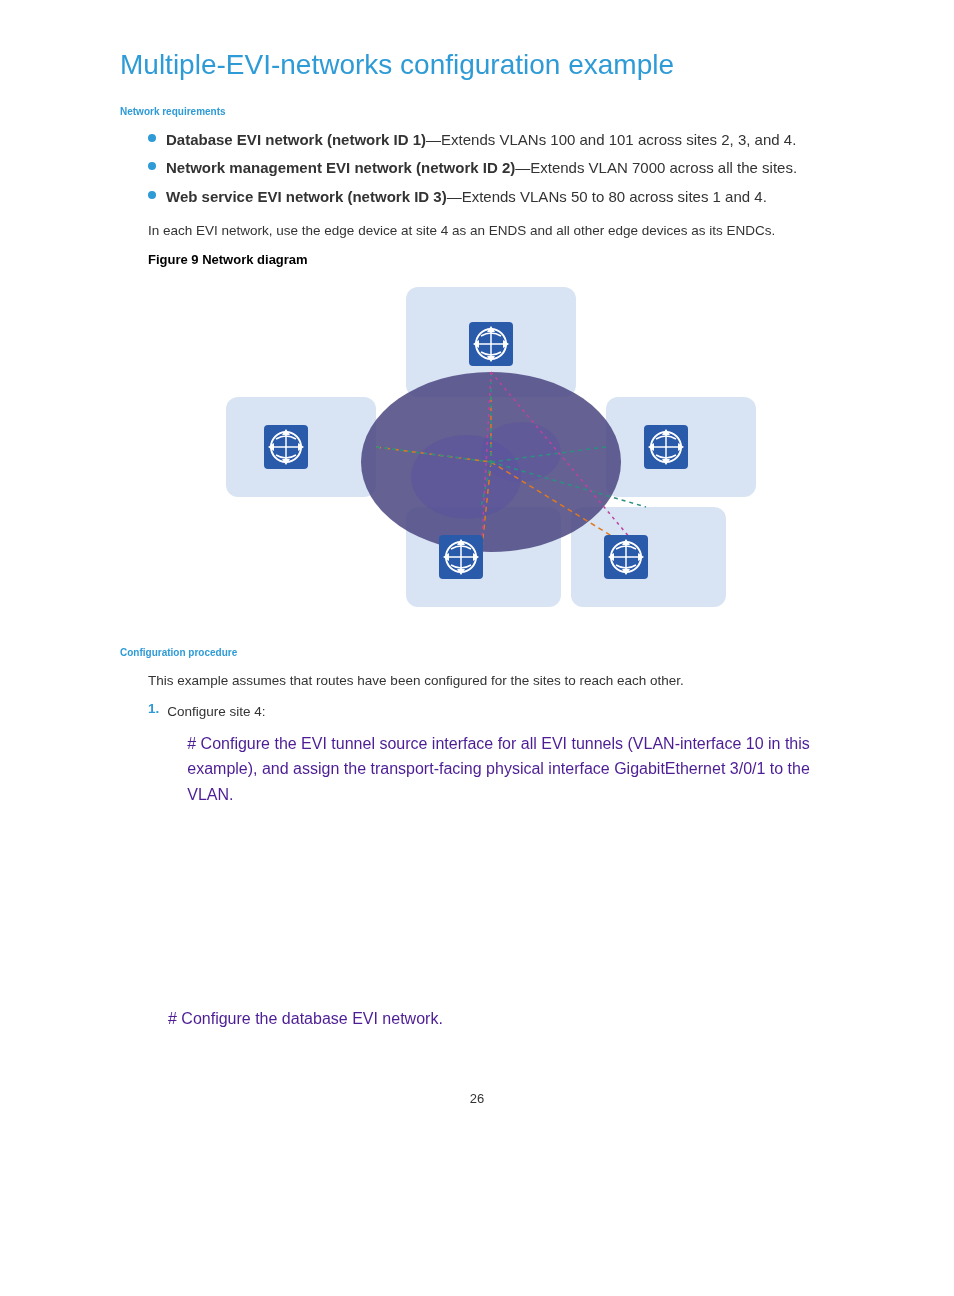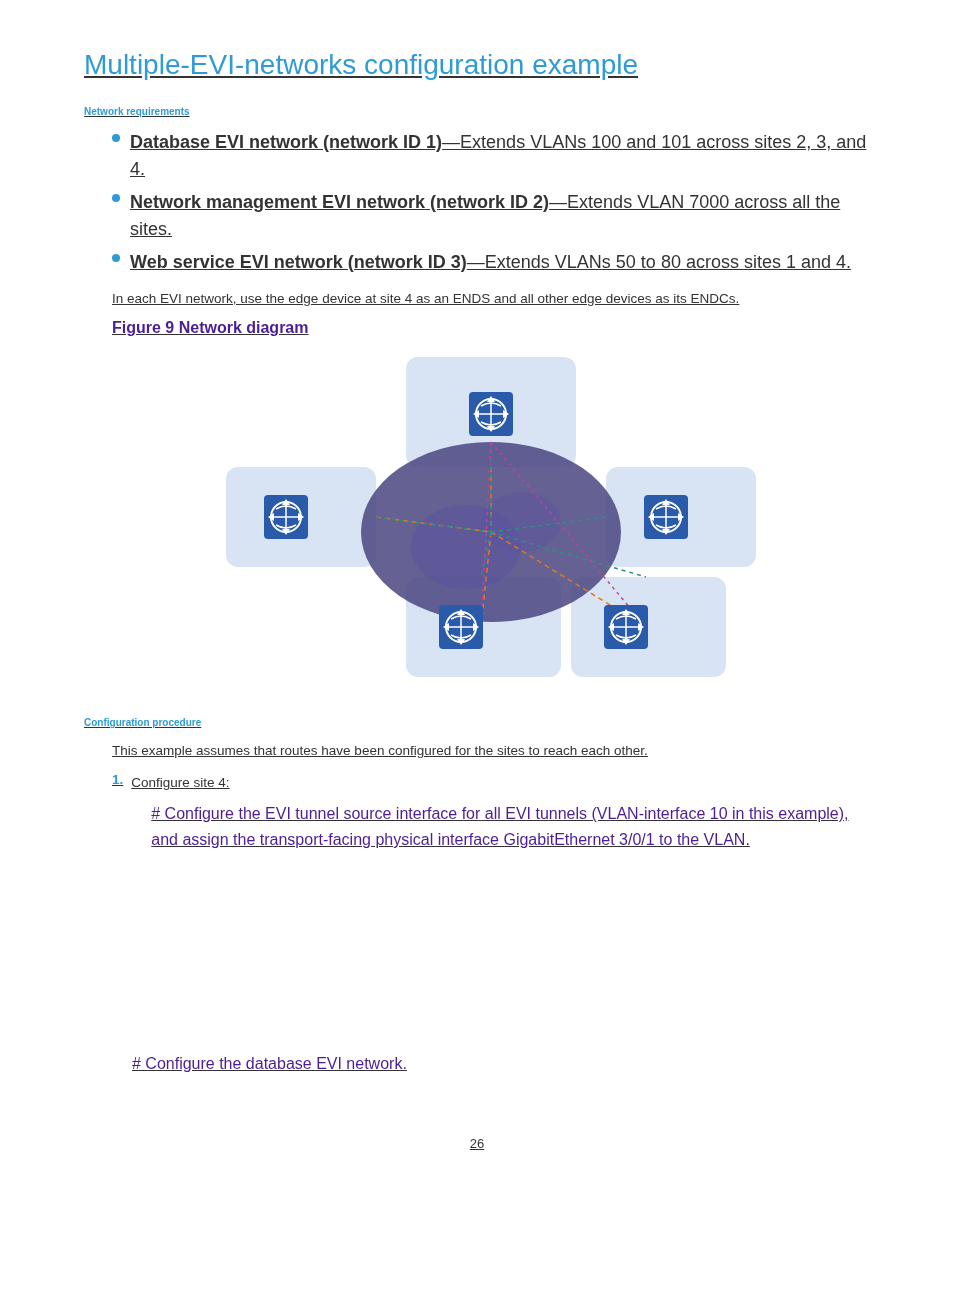--- a/index.html
+++ b/index.html
@@ -5,23 +5,22 @@
     * { margin: 0; padding: 0; box-sizing: border-box; }
     body {
       background: #ffffff;
       font-family: Arial, Helvetica, sans-serif;
       font-size: 14px;
       color: #333;
       width: 954px;
       min-height: 1296px;
     }
     .page {
-      padding: 48px 84px;
+      padding: 48px 120px;
       max-width: 954px;
-      text-decoration: underline;
     }
     .page-title {
       font-size: 28px;
       color: #2e9bd6;
       font-weight: 300;
       margin-bottom: 24px;
       line-height: 1.2;
     }
     .section-heading {
       color: #2e9bd6;
@@ -41,36 +40,36 @@
     }
     .bullet-list {
       list-style: none;
       margin: 8px 0 12px 0;
       padding: 0;
     }
     .bullet-list li {
       display: flex;
       align-items: flex-start;
       margin-bottom: 6px;
-      font-size: 18px;
+      font-size: 15px;
       line-height: 1.5;
     }
     .bullet-dot {
       width: 8px;
       height: 8px;
       background: #2e9bd6;
       border-radius: 50%;
       margin-top: 5px;
       margin-right: 10px;
       flex-shrink: 0;
     }
     .bold { font-weight: bold; }
     .figure-label {
-      color: #4c1d95;
-      font-size: 16px;
+      color: #000000;
+      font-size: 13px;
       font-weight: bold;
     }
     .diagram-container {
       display: flex;
       justify-content: center;
       margin: 10px 0 30px 0;
       position: relative;
     }
     .diagram-svg {
       width: 560px;

